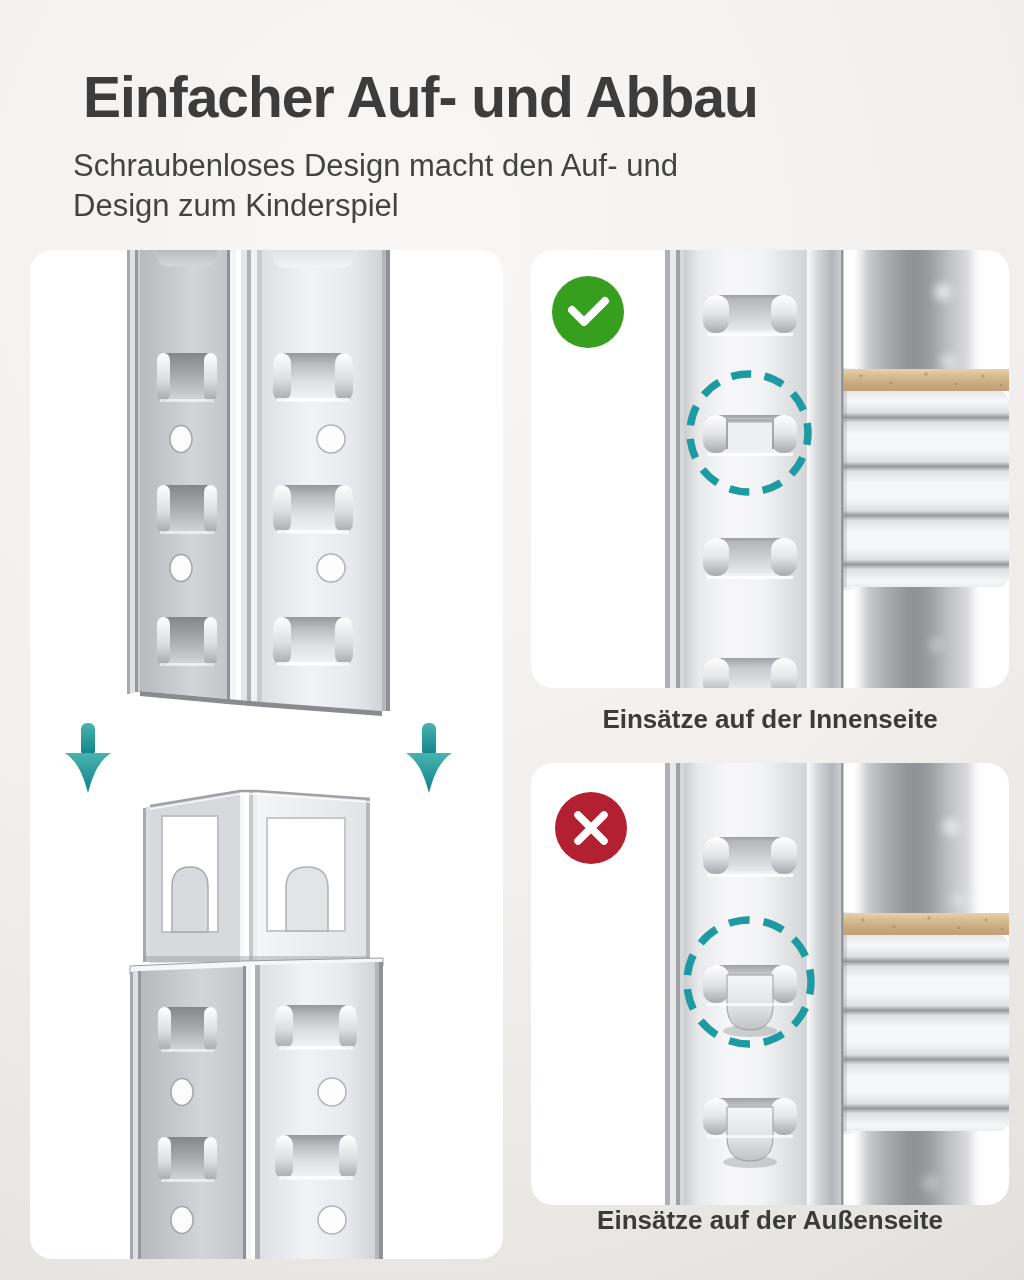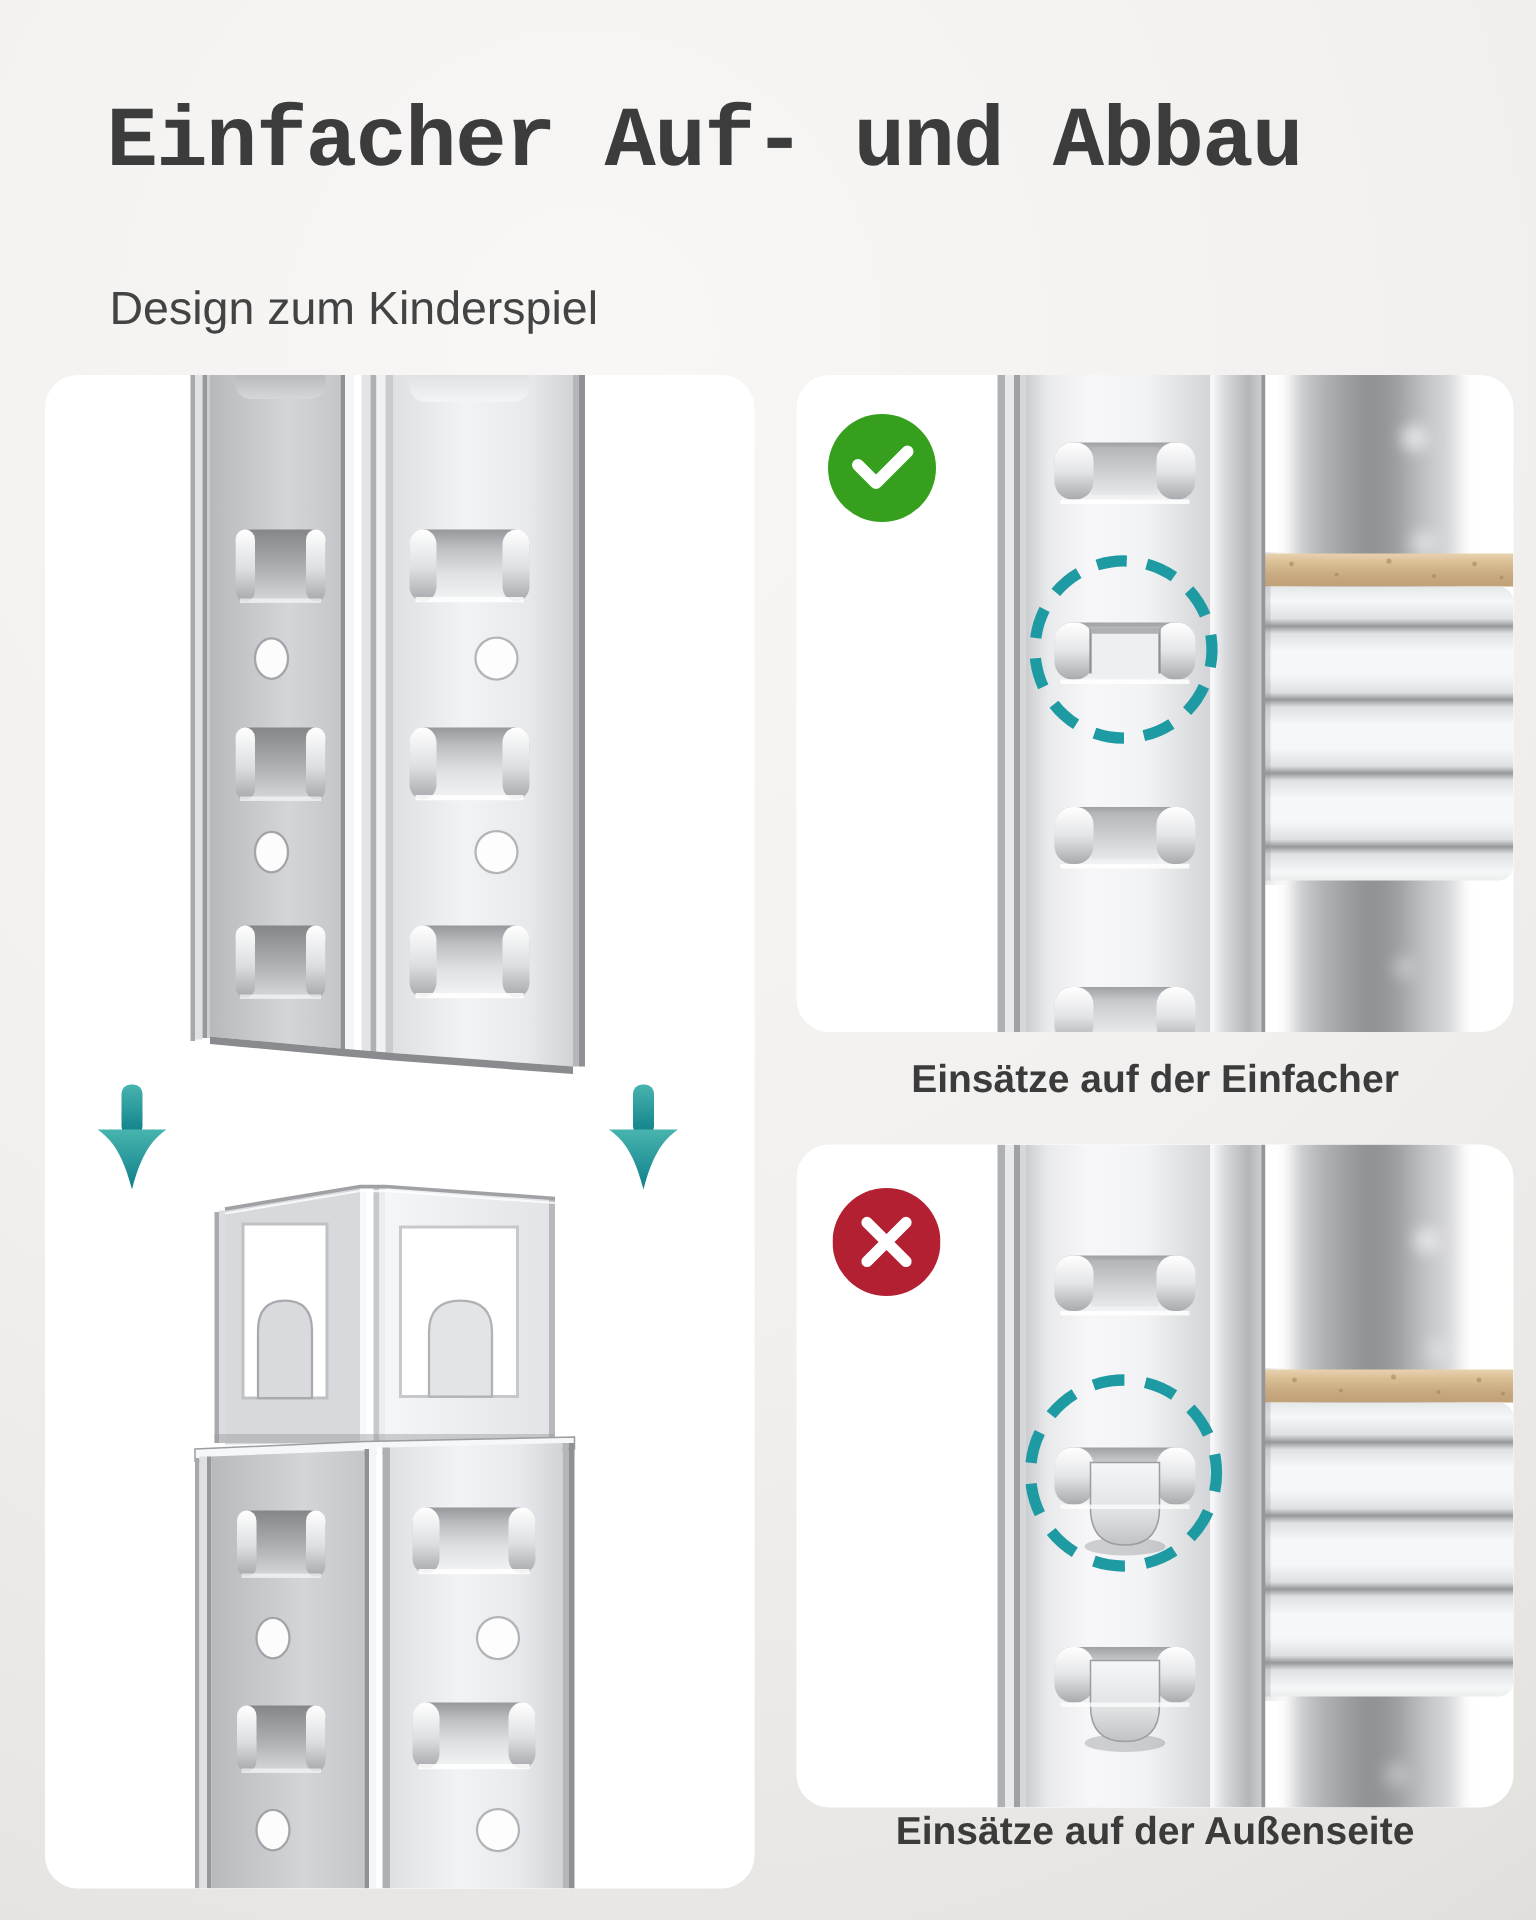--- a/index.html
+++ b/index.html
@@ -13,23 +13,23 @@
   }
   *{margin:0;padding:0;box-sizing:border-box;}
   html,body{width:1024px;height:1280px;}
   body{
     font-family:"Liberation Sans", sans-serif;
     background:radial-gradient(135% 115% at 38% 18%, #f8f7f5 0%, #f2f0ee 45%, #e7e5e2 75%, #d8d6d3 100%);
     position:relative;overflow:hidden;
   }
   .page{position:absolute;inset:0;}
   .page-title{
-    position:absolute;left:71px;top:64px;
+    position:absolute;left:83px;top:64px;
     font-size:57px;font-weight:700;letter-spacing:-1px;
-    color:var(--title-text);white-space:nowrap;font-family:Liberation Mono, monospace;
+    color:var(--title-text);white-space:nowrap;
   }
   .page-subtitle{
     position:absolute;left:73px;top:146px;
     font-size:31px;font-weight:400;color:var(--subtitle-text);
     line-height:40px;white-space:nowrap;
   }
   .panel{
     position:absolute;background:var(--panel-bg);
     border-radius:22px;overflow:hidden;
   }
@@ -47,21 +47,21 @@
   }
   .caption-top{top:704px;}
   .caption-bottom{top:1165px;margin-top:40px;}
 </style>
 </head>
 <body>
 
 <div class="page">
 
   <h1 class="page-title">Einfacher Auf- und Abbau</h1>
-  <p class="page-subtitle"><br>
+  <p class="page-subtitle"><span>Schraubenloses Design macht den Auf- und</span><br>
   <span>Design zum Kinderspiel</span></p>
 
   <section class="panel panel-left">
     <svg viewBox="0 0 473 1009">
       <defs>
         <linearGradient id="gFaceRL" x1="0" y1="0" x2="1" y2="0">
           <stop offset="0" stop-color="#dfe0e3"></stop>
             <stop offset="0.4" stop-color="#f2f3f5"></stop>
           <stop offset="0.75" stop-color="#e8e9ec"></stop>
             <stop offset="1" stop-color="#d2d3d6"></stop>
@@ -385,21 +385,21 @@
 
       <circle cx="218" cy="183" r="59" fill="none" stroke-width="7.5" stroke-dasharray="20 13.5" transform="rotate(-8 218 183)" style="stroke:var(--accent-teal)"></circle>
     </svg>
     <div class="badge badge-green">
       <svg viewBox="0 0 72 72">
         <circle cx="36" cy="36" r="36" style="fill:var(--success-green)"></circle>
         <path d="M20 34 L32 46 L53 25" stroke="#ffffff" stroke-width="8" fill="none" stroke-linecap="round" stroke-linejoin="round"></path>
       </svg>
     </div>
   </section>
-  <div class="caption caption-top">Einsätze auf der Einfacher</div>
+  <div class="caption caption-top">Einsätze auf der Innenseite</div>
 
   <section class="panel panel-rb">
     <svg viewBox="0 0 478 442">
       <defs>
         <filter id="blurB" x="-20%" y="-20%" width="140%" height="140%">
             <feGaussianBlur stdDeviation="5"></feGaussianBlur>
           </filter>
         <linearGradient id="gTabB" x1="0" y1="0" x2="0" y2="1">
           <stop offset="0" stop-color="#f6f7f8"></stop>
             <stop offset="0.6" stop-color="#dfe1e3"></stop>

